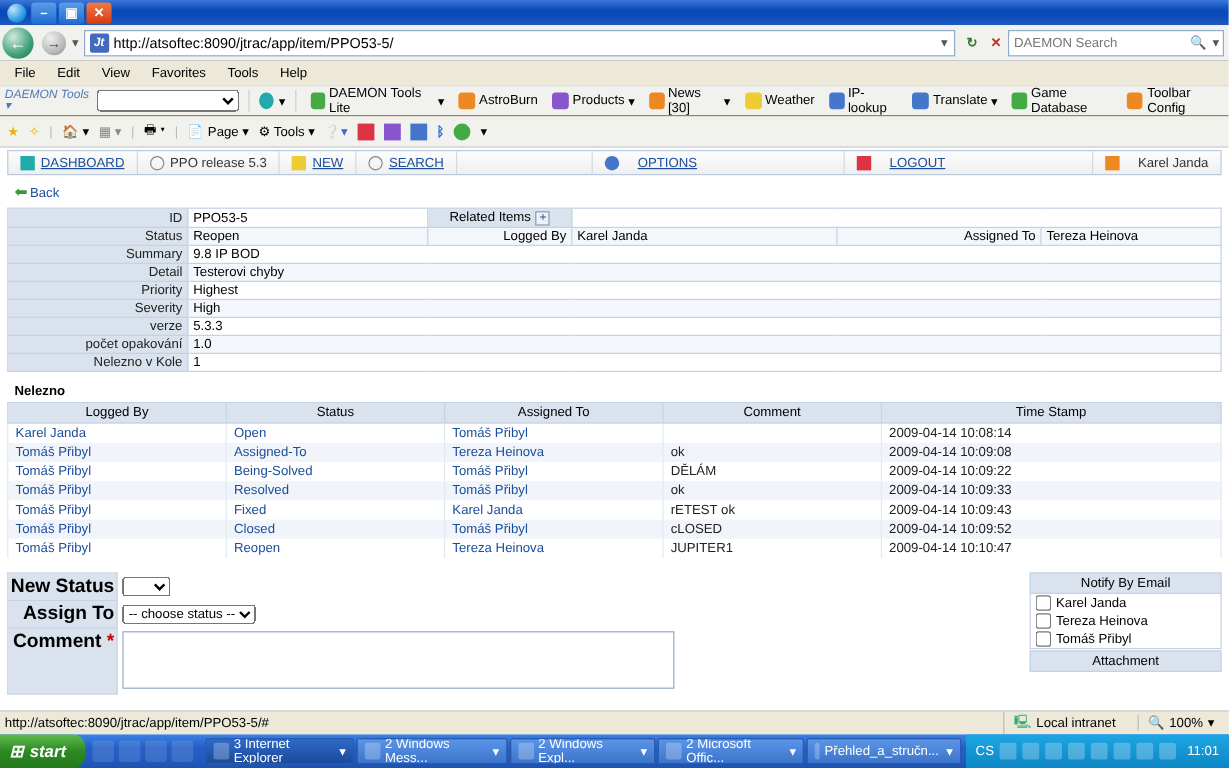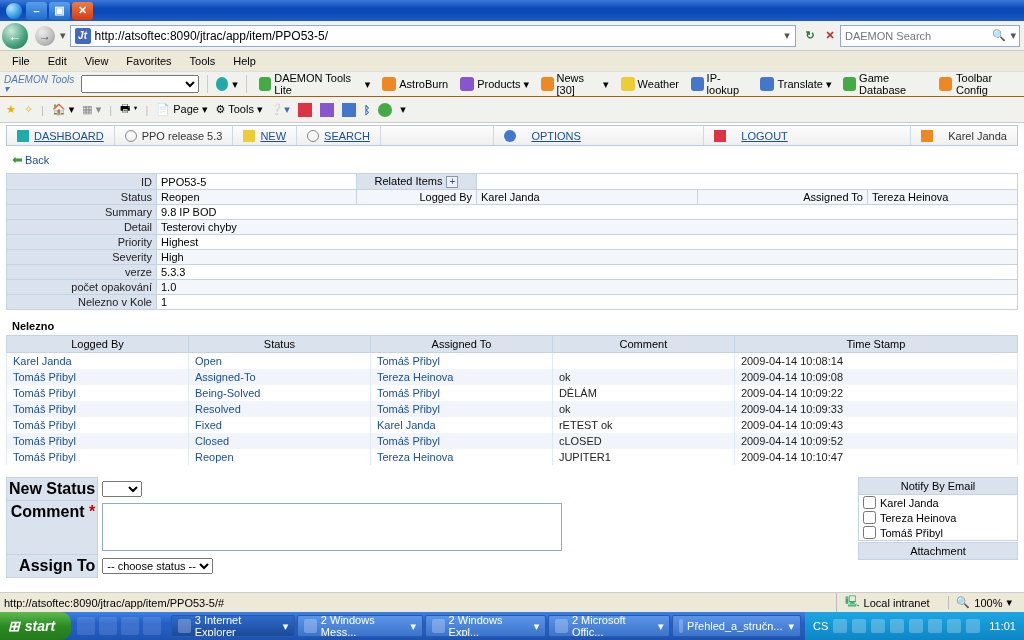--- a/index.html
+++ b/index.html
@@ -360,26 +360,26 @@
 
 <div class="formarea">
   <div class="formleft">
     <table class="frm">
       <tbody>
           <tr>
         <td class="flab">New Status</td>
         <td class="fval"><select style="width:40px"></select></td>
       </tr>
       <tr>
+        <td class="flab">Assign To</td>
+        <td class="fval"><select><option>-- choose status --</option></select></td>
+      </tr>
+      <tr>
         <td class="flab"><span>Comment</span> <span class="req">*</span></td>
         <td class="fval"><textarea style=""></textarea></td>
-      </tr>
-      <tr>
-        <td class="flab">Assign To</td>
-        <td class="fval"><select><option>-- choose status --</option></select></td>
       </tr>
     </tbody>
       </table>
   </div>
   <div class="formright">
     <div class="notifytitle">Notify By Email</div>
     <div class="notifylist">
       <label>
           <input type="checkbox" style="">
           <span>Karel Janda</span>

